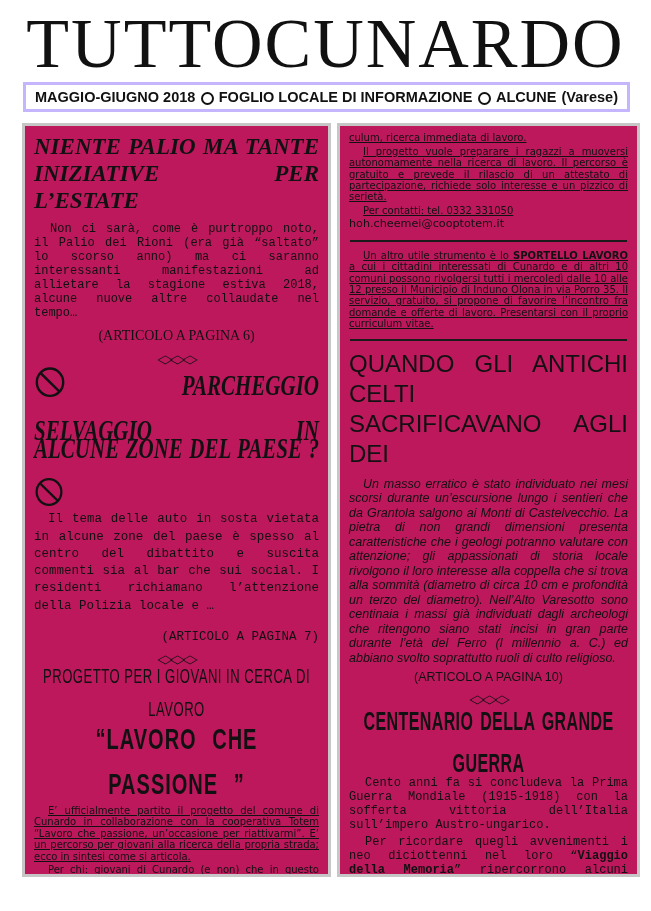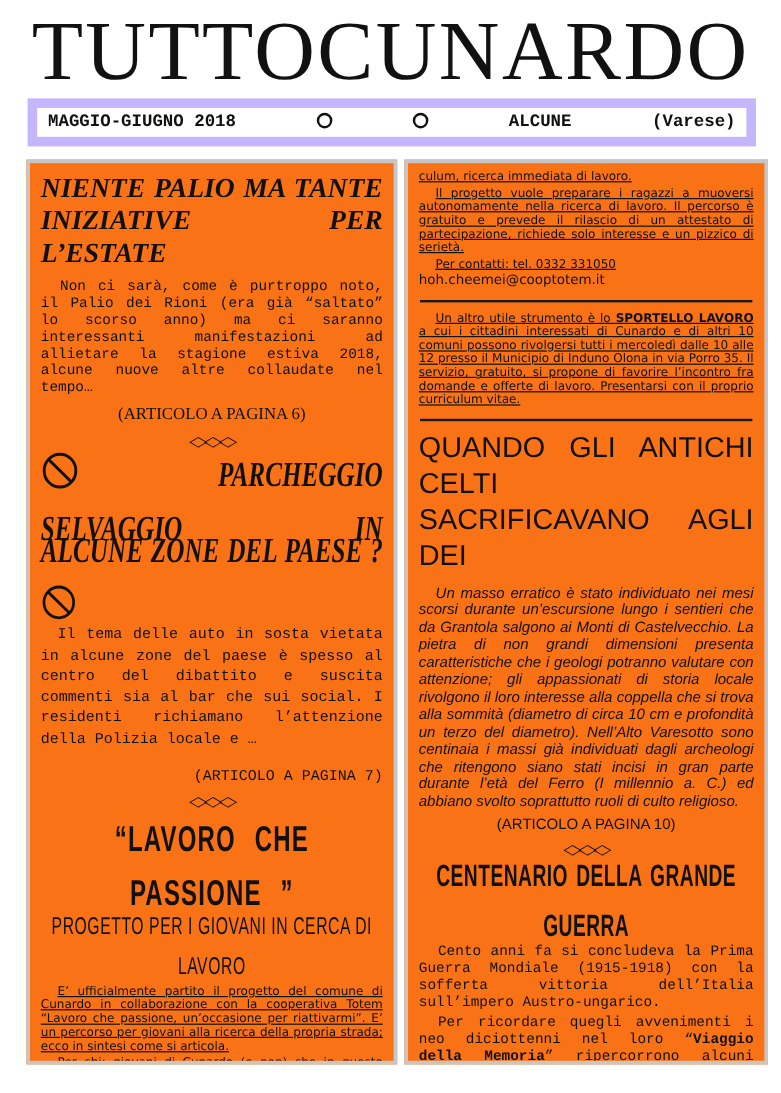--- a/index.html
+++ b/index.html
@@ -2,28 +2,28 @@
 <html><head>
 <meta charset="utf-8">
 <style>
   html,body{margin:0;padding:0;background:#ffffff;}
   body{width:651px;height:911px;overflow:hidden;color:#111;}
   .page{width:651px;height:911px;position:relative;background:#fff;}
 
   
   .masthead{font-family:"Liberation Serif",serif;font-weight:400;font-size:70px;
     line-height:1.02;text-align:center;letter-spacing:2px;margin:8px 4px 2px;}
-  .issue-bar{display:flex;align-items:flex-start;justify-content:space-between;
-    border:8px solid #c4b5fd;margin:3px 21px 11px 23px;padding:4px 9px;
-    font-family:Liberation Mono, monospace;font-weight:bold;font-size:14.5px;white-space:nowrap;}
+  .issue-bar{display:flex;align-items:flex-end;justify-content:space-between;
+    border:3px solid #c4b5fd;margin:3px 21px 11px 23px;padding:4px 9px;
+    font-family:Liberation Sans, sans-serif;font-weight:bold;font-size:14.5px;white-space:nowrap;}
   .circle-icon{width:9px;height:9px;border:2.5px solid #111;border-radius:50%;flex:0 0 auto;}
 
   
   .columns{display:flex;gap:6px;margin:0 11px 0 22px;}
-  .col{box-sizing:border-box;border:3px solid #c6c6c6;background:#f97316;
+  .col{box-sizing:border-box;border:3px solid #c6c6c6;background:#be185d;
     height:754px;overflow:hidden;padding:6px 9px 12px;}
   .col-left{width:310px;}
   .col-right{width:304px;}
 
   
   .hl-serif-it{font-family:"Liberation Serif",serif;font-weight:bold;font-style:italic;
     font-size:23px;margin:2px 0 8px;}
   .jline{text-align:justify;text-align-last:justify;line-height:1.17;}
   .serif-body{font-family:Liberation Mono, monospace;font-size:12px;line-height:1.16;
     text-align:justify;text-indent:16px;margin:0 0 3px;}
@@ -76,20 +76,21 @@
 </head>
 <body>
 
 <div class="page">
 
   <div class="masthead">TUTTOCUNARDO</div>
 
   <div class="issue-bar">
     <span>MAGGIO-GIUGNO 2018</span>
     <span class="circle-icon"></span>
+    <span>FOGLIO LOCALE DI INFORMAZIONE</span>
     <span class="circle-icon"></span>
     <span>ALCUNE</span>
     <span>(Varese)</span>
   </div>
 
   <div class="columns">
 
     <section class="col col-left">
 
       <div class="hl-serif-it">
@@ -113,25 +114,25 @@
           <svg class="no-icon" width="30" height="30" viewBox="0 0 40 40">
             <circle cx="20" cy="20" r="16.5" fill="none" stroke="#111" stroke-width="3"></circle>
             <line x1="8.8" y1="9.5" x2="31.5" y2="31" stroke="#111" stroke-width="3"></line>
           </svg>
         </div>
       </div>
       <p class="mono-body">Il tema delle auto in sosta vietata in alcune zone del paese è spesso al centro del dibattito e suscita commenti sia al bar che sui social. I residenti richiamano l’attenzione della Polizia locale e …</p>
       <p class="ref-mono">(ARTICOLO A PAGINA 7)</p>
       <div class="diamonds"><span>◇◇◇</span></div>
 
+      <div class="cond-wrap sub-lavoro">
+        <span class="cond">PROGETTO PER I GIOVANI IN CERCA DI LAVORO</span>
+      </div>
       <div class="cond-wrap hl-lavoro">
         <span class="cond">“LAVORO CHE PASSIONE ”</span>
-      </div>
-      <div class="cond-wrap sub-lavoro">
-        <span class="cond">PROGETTO PER I GIOVANI IN CERCA DI LAVORO</span>
       </div>
       <p class="sans-body">E’ ufficialmente partito il progetto del comune di Cunardo in collaborazione con la cooperativa Totem “Lavoro che passione, un’occasione per riattivarmi”. E’ un percorso per giovani alla ricerca della propria strada; ecco in sintesi come si articola.</p>
 
       <p class="sans-body"><span class="u">Per chi</span><span>: giovani di Cunardo (e non) che in questo momento non stanno studiando o lavorando stabilmente e che hanno bisogno di capire quale possa essere la propria strada nel mondo del lavoro.</span></p>
 
     </section>
 
     <section class="col col-right">
 
       <p class="sans-body noindent">culum, ricerca immediata di lavoro.</p>

